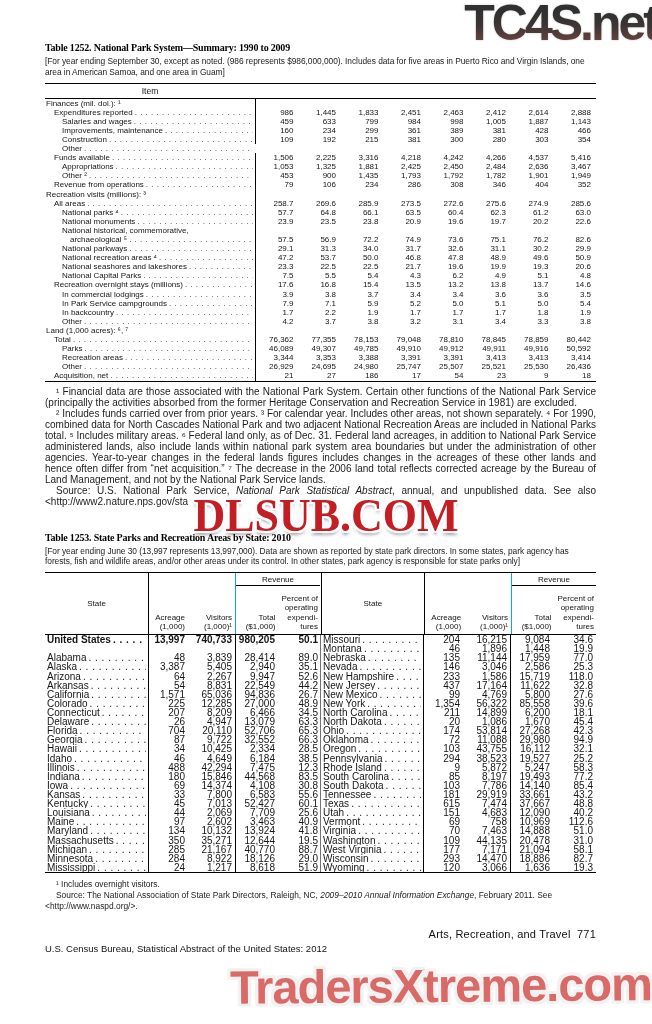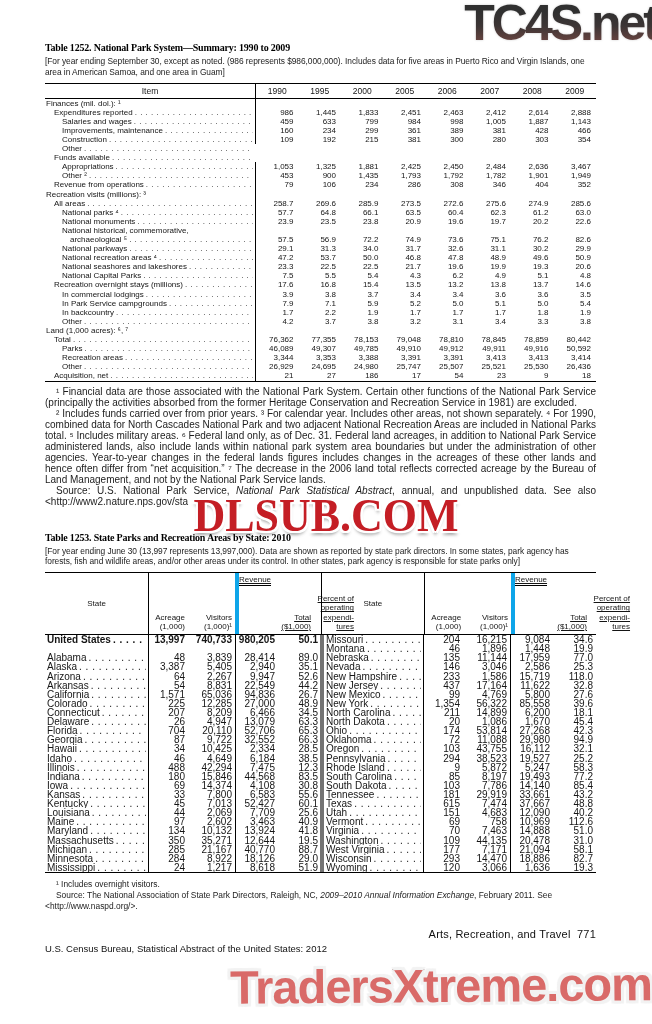--- a/index.html
+++ b/index.html
@@ -48,33 +48,33 @@
   .fnblock .src { text-indent:11px; }
   .fnblock .it, .fn1253 .it { font-style:italic; }
 
   
   .t1253-head { display:flex; height:62px; border-bottom:1.5px solid #000; font-size:8px; line-height:9.3px; }
   .half { width:275.5px; display:flex; }
   .half.right { border-left:1px solid #000; }
   .h-state { width:103px; display:flex; align-items:center; justify-content:center; }
   .h-acre  { width:40px; border-left:1px solid #000; display:flex; align-items:flex-end; justify-content:flex-end; text-align:right; padding:0 3px 3px 0; white-space:pre-line; }
   .h-vis   { width:47px; display:flex; align-items:flex-end; justify-content:flex-end; text-align:right; padding:0 3px 3px 0; white-space:pre-line; }
-  .h-rev   { width:85px; border-left:4px solid #0ea5e9; display:flex; flex-direction:row;text-decoration:underline; }
+  .h-rev   { width:85px; border-left:1px solid #0ea5e9; display:flex; flex-direction:column; }
   .rev-top { height:13px; text-align:center; border-bottom:1px solid #000; line-height:13px; }
   .rev-cols{ flex:1; display:flex; }
   .h-total { width:43px; display:flex; align-items:flex-end; justify-content:flex-end; text-align:right; padding:0 3px 3px 0; white-space:pre-line; }
   .h-pct   { width:42px; display:flex; align-items:flex-end; justify-content:flex-end; text-align:right; padding:1px 2px 3px 0; white-space:pre-line; }
 
   .t1253-row { display:flex; height:9.12px; line-height:9.2px; font-size:10px; }
   .c-state { width:103px; display:flex; overflow:hidden; padding-left:2px; }
   .c-acre  { width:40px; border-left:1px solid #000; text-align:right; padding-right:3px; }
   .c-vis   { width:47px; text-align:right; padding-right:3px; }
   .c-total { width:43px; border-left:1px solid #000; text-align:right; padding-right:3px; }
   .c-pct   { width:42px; text-align:right; padding-right:2px; }
-  .rhalf-state { border-left:4px solid #737373;justify-content:space-between; }
+  .rhalf-state { border-left:1px solid #737373;justify-content:space-between; }
   .bold { font-weight:bold; }
 
   .fn1253 { margin-top:6px; font-size:8.4px; line-height:11.1px; color:#1c1c1c; }
   .fn1253 p { text-indent:11px; }
 
   
   .footer-right { margin-top:16px; text-align:right; font-size:11px; letter-spacing:0.2px; white-space:pre-wrap; color:#111; }
   .footer-left  { margin-top:3px; text-align:left; font-size:9.5px; color:#111; }
 
   
@@ -125,30 +125,20 @@
   <div class="wm-top">TC4S.net</div>
 
   <div class="content">
 
     <div class="tbl-title t1252-title">Table 1252. National Park System—Summary: 1990 to 2009</div>
     <div class="tbl-note">[For year ending September 30, except as noted. (986 represents $986,000,000). Includes data for five areas in Puerto Rico and Virgin Islands, one area in American Samoa, and one area in Guam]</div>
 
     <div class="rule-table">
       <div class="t1252-header">
         <div class="item-h">Item</div>
-        <div class="years" id="t1252-years">
-            <div class="year-c">1990</div>
-            <div class="year-c">1995</div>
-            <div class="year-c">2000</div>
-            <div class="year-c">2005</div>
-            <div class="year-c">2006</div>
-            <div class="year-c">2007</div>
-            <div class="year-c">2008</div>
-            <div class="year-c">2009</div>
-          </div>
       </div>
       <div id="t1252-body">
           <div class="t1252-row">
             <div class="lblcell">
               <span class="lab ind0">Finances (mil. dol.): ¹</span>
             </div>
             <div class="vals">
               <div class="vcell"></div>
               <div class="vcell"></div>
               <div class="vcell"></div>
@@ -226,20 +216,30 @@
           <div class="t1252-row">
             <div class="lblcell">
               <span class="lab ind2">Other</span>
               <span class="dots"></span>
             </div>
           </div>
           <div class="t1252-row">
             <div class="lblcell">
               <span class="lab ind1">Funds available</span>
               <span class="dots"></span>
+            </div>
+            <div class="vals">
+              <div class="vcell">1,506</div>
+              <div class="vcell">2,225</div>
+              <div class="vcell">3,316</div>
+              <div class="vcell">4,218</div>
+              <div class="vcell">4,242</div>
+              <div class="vcell">4,266</div>
+              <div class="vcell">4,537</div>
+              <div class="vcell">5,416</div>
             </div>
           </div>
           <div class="t1252-row">
             <div class="lblcell">
               <span class="lab ind2">Appropriations</span>
               <span class="dots"></span>
             </div>
             <div class="vals">
               <div class="vcell">1,053</div>
               <div class="vcell">1,325</div>

